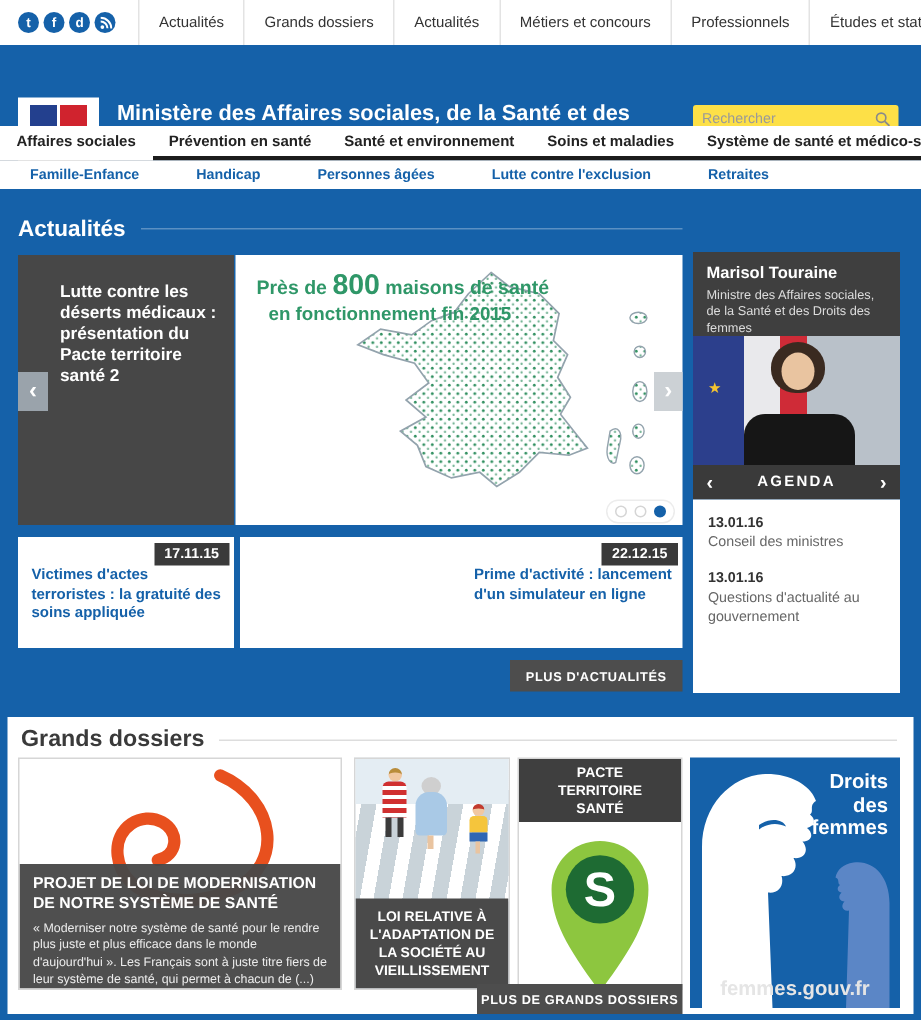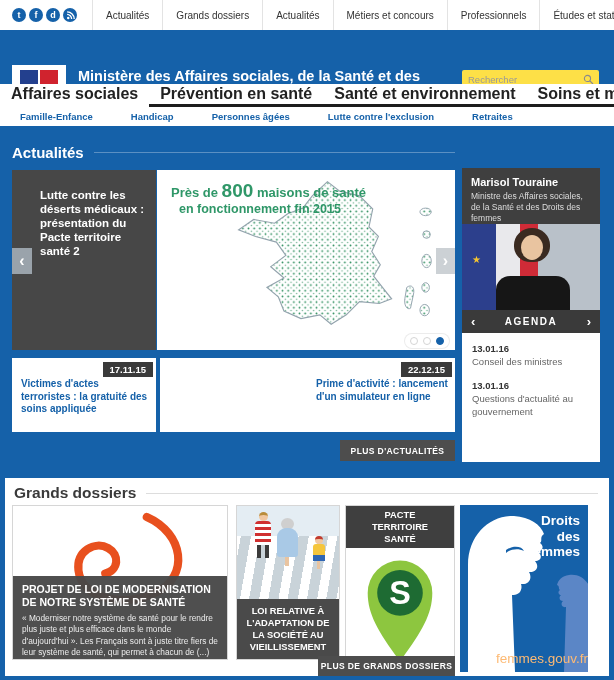--- a/index.html
+++ b/index.html
@@ -25,21 +25,21 @@
   .logo-txt { font-size: 6px; color: #222; line-height: 1.15; transform: scale(.55); transform-origin: top center; white-space: nowrap; }
   .site-title { position: absolute; left: 78px; top: 37px; width: 380px; color: #fff; font-size: 14.5px; font-weight: bold; line-height: 1.25; }
   .search { position: absolute; left: 462px; top: 40px; width: 137px; height: 19px; background: #fde047; border-radius: 2px; display: flex; align-items: center; }
   .search input { border: 0; flex: 1; min-width: 0; font-size: 9.5px; padding: 0 6px; outline: none; color: #333; background: transparent;
                   font-family: "Liberation Sans", sans-serif; }
   .search input::placeholder { color: #999; }
   .search svg { margin-right: 5px; flex: none; }
 
   
   .tabs { position: absolute; left: 0; top: 84px; width: 614px; height: 23px; background: #fff; display: flex; border-bottom: 3px solid #1c1c1c; }
-  .tab { position: relative; padding: 0 11px; display: flex; align-items: center; font-size: 16px; font-weight: bold; color: #222;
+  .tab { position: relative; padding: 0 11px; display: flex; align-items: center; font-size: 10px; font-weight: bold; color: #222;
          cursor: pointer; white-space: nowrap; }
   .tab.active::after { content: ''; position: absolute; left: 0; right: 0; bottom: -3px; height: 3px; background: #fff; }
   .subnav { position: absolute; left: 0; top: 107px; width: 614px; height: 19px; background: #fff; display: flex; align-items: center;
             padding-left: 20px; gap: 38px; }
   .subnav-item { font-size: 9.5px; font-weight: bold; color: var(--blue, #1561a9); cursor: pointer; white-space: nowrap; }
 
   
   .blue-sec { position: absolute; left: 0; top: 126px; width: 614px; height: 352px; background: var(--blue, #1561a9); }
   .h-act { position: absolute; left: 12px; top: 144px; width: 443px; display: flex; align-items: center;
            color: #fff; font-size: 15px; font-weight: bold; }
@@ -156,25 +156,25 @@
   .kid-short { left: 76px; top: 49px; width: 12px; height: 6px; background: #2f66b4; }
   .kid-leg { left: 80px; top: 55px; width: 3px; height: 8px; background: #e9c4a0; }
   .ovl2 { position: absolute; left: 0; right: 0; bottom: 0; height: 60px; background: #4a4a4a; color: #fff;
           display: flex; align-items: center; justify-content: center; text-align: center;
           font-size: 9.3px; font-weight: bold; line-height: 1.3; padding: 4px 5px; }
 
   .card3 { left: 345px; top: 505px; width: 110px; height: 155px; }
   .c3head { background: #3f3f3f; color: #fff; font-size: 9.3px; font-weight: bold; text-align: center; padding: 3px 10px; line-height: 1.3; }
   .pin-wrap { display: flex; justify-content: center; margin-top: 5px; }
 
-  .card4 { left: 460px; top: 505px; width: 128px; height: 167px; background: var(--blue, #1561a9); border: none; padding-left: 10px; }
+  .card4 { left: 460px; top: 505px; width: 140px; height: 167px; background: var(--blue, #1561a9); border: none; padding-left: 10px; }
   .profiles { position: absolute; left: 0; top: 0; width: 140px; height: 167px; }
   .dtext { position: absolute; right: 8px; top: 8px; width: 62px; color: #fff; font-size: 13.5px; font-weight: bold;
            text-align: right; line-height: 1.15; }
-  .durl { position: absolute; left: 0; right: 0; bottom: 6px; text-align: right; color: #fdba74; font-size: 13.5px; font-weight: normal; }
+  .durl { position: absolute; left: 0; right: 0; bottom: 6px; text-align: center; color: #e5e5e5; font-size: 13.5px; font-weight: bold; }
 </style>
 </head>
 <body>
 
 <div class="page">
 
   <div class="topbar">
     <div class="social">
       <a class="soc">t</a>
       <a class="soc">f</a>

